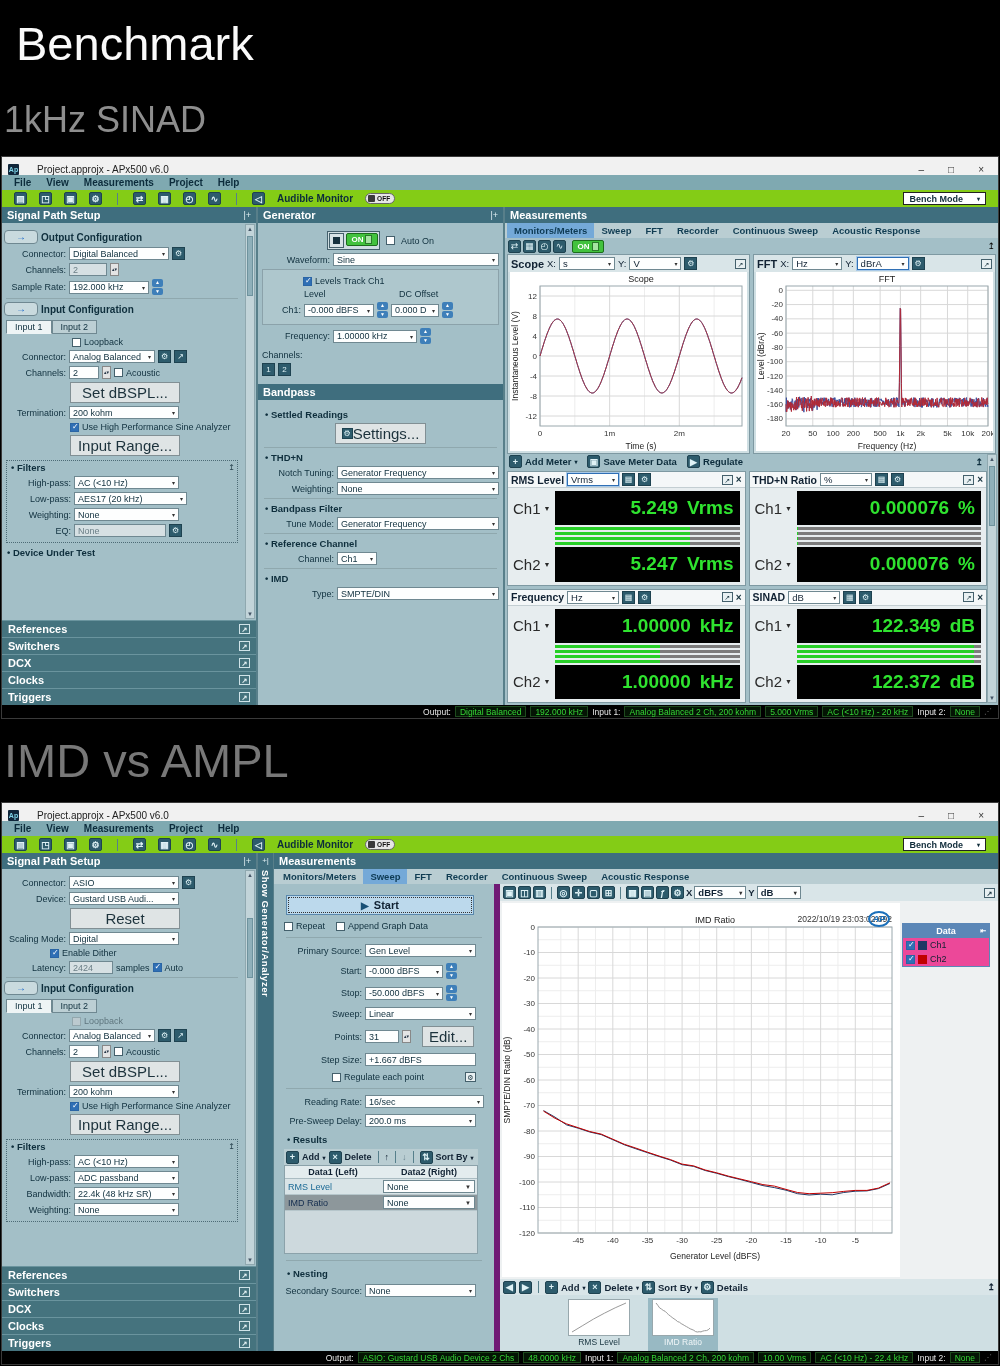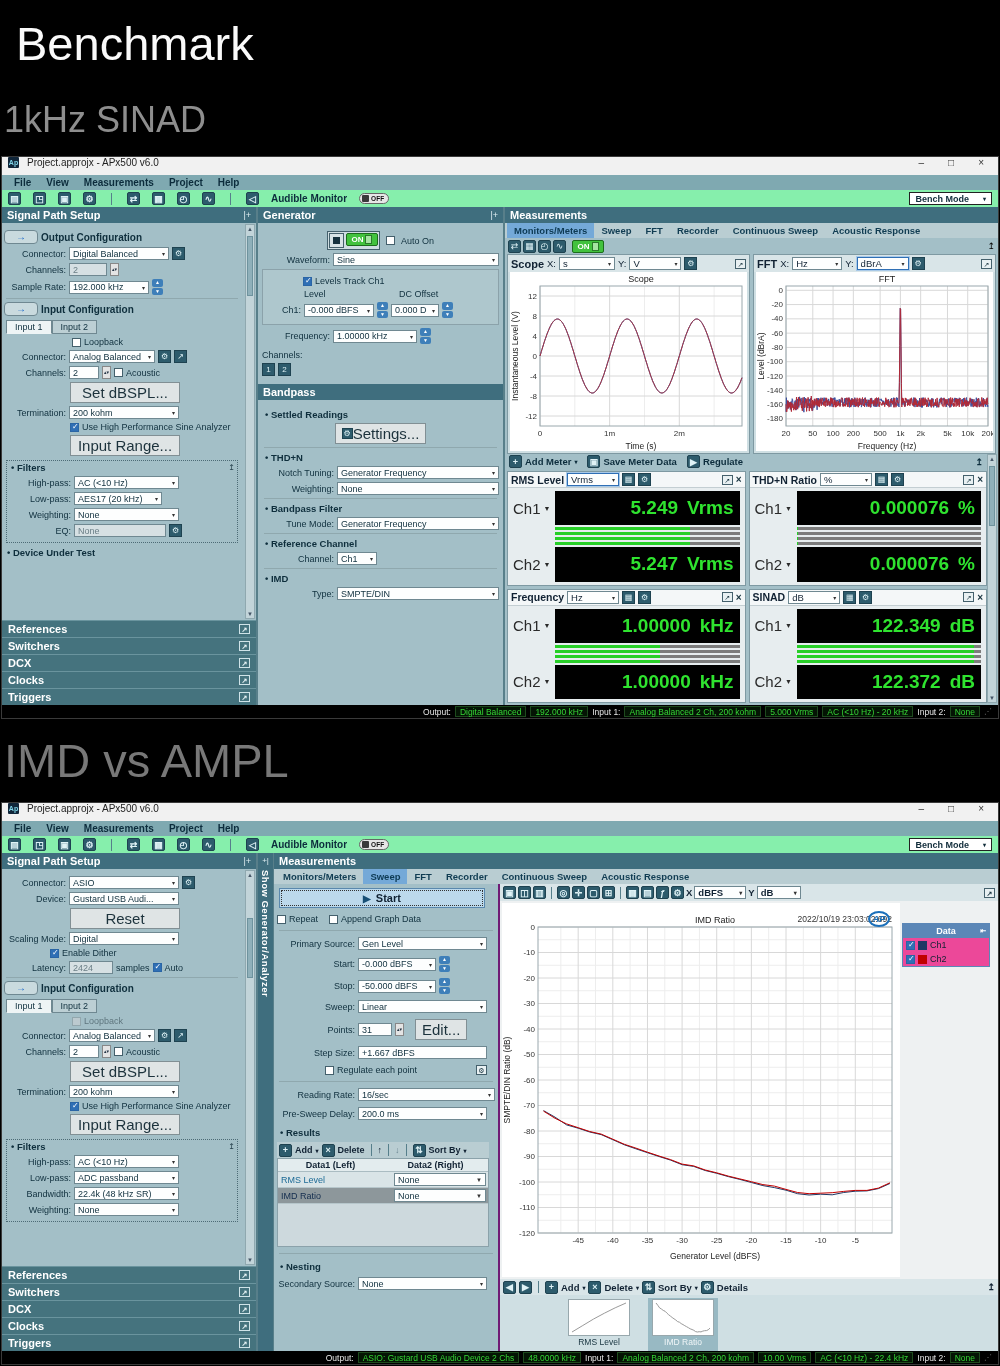--- a/index.html
+++ b/index.html
@@ -2,25 +2,25 @@
 <html><head>
 <meta charset="utf-8">
 <style>
 *{box-sizing:border-box;margin:0;padding:0}
 body{width:1000px;height:1366px;background:#000;font-family:"Liberation Sans",sans-serif;position:relative;overflow:hidden}
 .h1{position:absolute;left:16px;top:16px;font-size:47px;color:#fafafa}
 .h2{position:absolute;left:4px;top:99px;font-size:36px;color:#8e8e8e}
 .h3{position:absolute;left:4px;top:733px;font-size:47px;color:#787878}
 .win{position:absolute;left:2px;width:996px;height:561px;display:flex;flex-direction:column;background:#a3bfc7;outline:1px solid #3a3a3a}
 #win1{top:157px}#win2{top:803px}
-.tbar{height:18px;background:#f1f1f1;display:flex;align-items:flex-start;gap:8px;padding:0 6px;font-size:10px;color:#222;flex:0 0 auto}
+.tbar{height:18px;background:#f1f1f1;display:flex;align-items:flex-end;gap:18px;padding:0 6px;font-size:10px;color:#222;flex:0 0 auto}
 .appicon{width:11px;height:11px;background:#10263a;color:#7fd4e8;font-size:7px;font-weight:bold;display:flex;align-items:center;justify-content:center;border-radius:1px}
 .wbtns{margin-left:auto;display:flex;gap:24px;font-size:10px;color:#333;padding-right:8px}
 .menubar{height:15px;background:#7fa9b1;display:flex;align-items:center;gap:15px;padding:0 12px;font-size:10px;font-weight:bold;color:#0c2c3c;flex:0 0 auto}
-.toolbar{height:17px;background:#86efac;display:flex;align-items:center;gap:12px;padding:0 6px;font-size:10px;font-weight:bold;color:#0c2c3c;flex:0 0 auto}
+.toolbar{height:17px;background:#84cc16;display:flex;align-items:center;gap:12px;padding:0 12px;font-size:10px;font-weight:bold;color:#0c2c3c;flex:0 0 auto}
 .tb{min-width:13px;height:13px;background:#2d5b6c;color:#dff2f6;display:flex;align-items:center;justify-content:center;font-size:9px;border-radius:2px;border:1px solid #1e4250;flex:0 0 auto}
 .tsep{width:1px;height:12px;background:#567f8b;margin:0 3px}
 .offpill{width:30px;height:11px;background:#e6e6e6;border:1px solid #666;border-radius:6px;display:flex;align-items:center;gap:2px;padding:0 2px;font-size:6.5px;font-weight:bold;color:#111}
 .offknob{width:7px;height:7px;background:#3a3a3a;border-radius:1px}
 .bench{margin-left:auto;height:13px;background:#fff;border:1px solid #222;display:flex;align-items:center;font-size:9px;font-weight:bold;color:#102c3a;padding:0 5px;gap:14px}
 .main{flex:1;display:flex;min-height:0}
 .statusbar{height:13px;background:#000;display:flex;align-items:center;justify-content:flex-end;gap:4px;font-size:8.5px;color:#e6e6e6;padding:0 6px;flex:0 0 auto;white-space:nowrap}
 .sv{background:#041404;border:1px solid #1d4a1d;color:#35d435;padding:0 4px;height:11px;display:flex;align-items:center}
 .grip{color:#777;font-size:8px}
 .colL{width:256px;flex:0 0 auto;display:flex;flex-direction:column;background:#a3bfc7;border-right:2px solid #587f8a}
@@ -93,21 +93,21 @@
 .chlab .a{font-size:7px}
 .disp{flex:1;background:#000;display:flex;align-items:center;justify-content:flex-end;gap:9px;padding:0 6px;color:#2fe32f;font-weight:bold;font-size:19px;min-width:0;white-space:nowrap}
 .bars{display:flex;flex-direction:column;gap:2px;margin-left:42px}
 .bar{height:3px;background:#7c7c7c;position:relative}
 .bar i{position:absolute;left:0;top:0;bottom:0;background:#27cf27}
 .strip{width:16px;background:#3f6e7e;color:#fff;flex:0 0 auto;display:flex;flex-direction:column;align-items:center;padding-top:3px;gap:5px;border-right:1px solid #587f8a}
 .striptext{writing-mode:vertical-rl;font-size:9.5px;font-weight:bold;letter-spacing:.5px}
 .pins{font-size:8px;color:#dfeef2}
 .colR2{flex:1;display:flex;flex-direction:column;min-width:0}
 .smain{flex:1;display:flex;min-height:0}
-.sctl{width:226px;flex:0 0 auto;border-right:2px solid #701a75;background:#a3bfc7;padding:3px;font-size:9px;color:#10303e;display:flex;flex-direction:column;overflow:hidden}
+.sctl{width:226px;flex:0 0 auto;border-right:6px solid #701a75;background:#a3bfc7;padding:10px;font-size:9px;color:#10303e;display:flex;flex-direction:column;overflow:hidden}
 .startbtn{height:20px;margin:1px 10px 3px 2px;background:#bcd9ec;border:1px solid #5a88ad;outline:1px dotted #333;outline-offset:-3px;display:flex;align-items:center;justify-content:center;gap:5px;font-size:11px;font-weight:bold;color:#123}
 .startbtn::before{content:"▶";color:#174f75;font-size:10px}
 .s-lab{width:78px;flex:0 0 auto;text-align:right}
 .resbar{height:16px;background:#b9cdd2;display:flex;align-items:center;gap:3px;padding:0 2px;margin:2px 6px 0 0;font-size:9px;font-weight:bold;color:#123}
 .rtbl{border:1px solid #8ba2aa;margin-right:6px;background:#cdd9dd}
 .rhdr{display:flex;background:#e3ecee;border-bottom:1px solid #aabcc2;font-size:9px;font-weight:bold;color:#123}
 .rhdr div{flex:1;text-align:center;padding:1px 0}
 .rrow{display:flex;align-items:center;height:16px;background:#d9e4e7;border-bottom:1px solid #b6c6cb;font-size:9px}
 .rrow.sel{background:#8d979b}
 .rrow .n{flex:1;padding-left:3px;color:#1c6a96}
@@ -284,21 +284,21 @@
             </div>
      <div class="frow">
               <span class="lab">High-pass:</span>
               <span class="combo" style="width:105px">
                 <span class="t">AC (&lt;10 Hz)</span>
                 <span class="a">▾</span>
               </span>
             </div>
      <div class="frow">
               <span class="lab">Low-pass:</span>
-              <span class="combo" style="width:88px">
+              <span class="combo" style="width:113px">
                 <span class="t">AES17 (20 kHz)</span>
                 <span class="a">▾</span>
               </span>
             </div>
      <div class="frow">
               <span class="lab">Weighting:</span>
               <span class="combo" style="width:105px">
                 <span class="t">None</span>
                 <span class="a">▾</span>
               </span>

